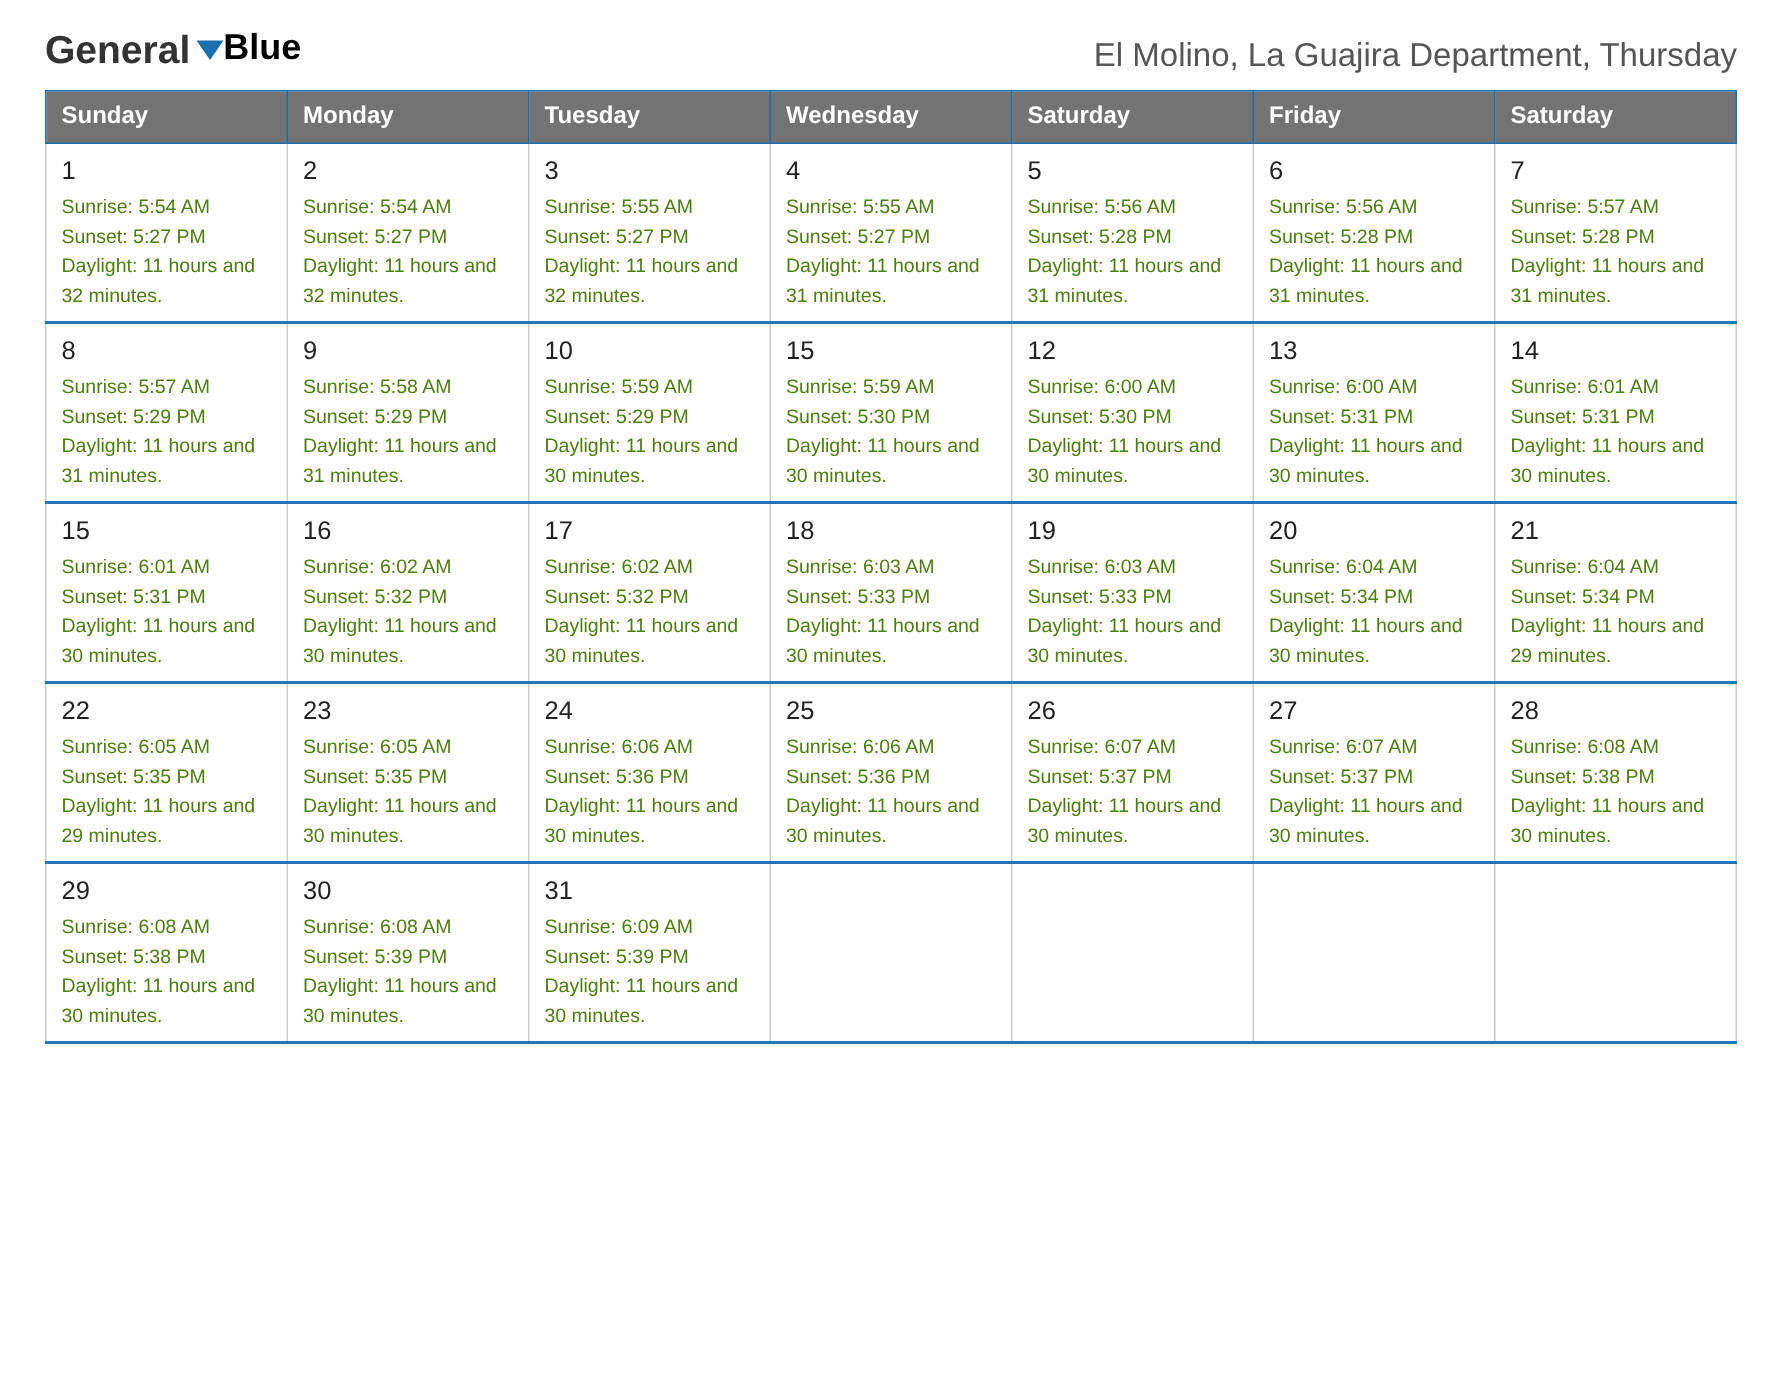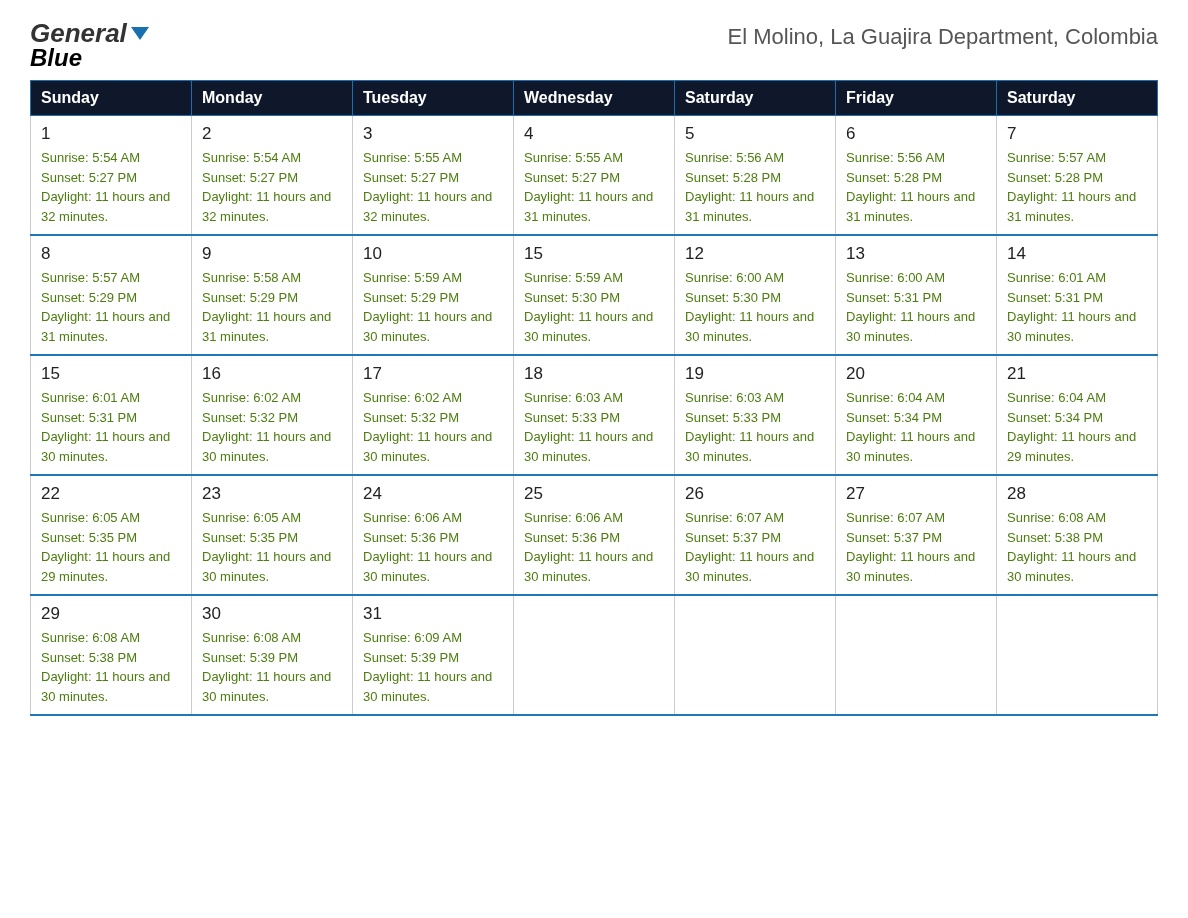--- a/index.html
+++ b/index.html
@@ -29,21 +29,21 @@
       font-size: 22px;
       color: #555;
       margin-top: 4px;
     }
     .calendar {
       width: 100%;
       border-collapse: collapse;
       margin-top: 10px;
     }
     .calendar thead th {
-      background: #0f172a;
+      background: #737373;
       color: #fff;
       font-size: 16px;
       font-weight: bold;
       padding: 8px 10px;
       text-align: left;
       border: 1px solid #1a6faf;
     }
     .calendar tbody td {
       vertical-align: top;
       padding: 8px 10px;
@@ -70,23 +70,22 @@
     }
     .empty-cell {
       background: #fff;
     }
     .logo-wrapper {
       display: flex;
       align-items: center;
     }
     .logo-text-wrapper {
       display: flex;
-      flex-direction: column;
+      flex-direction: row;
       line-height: 1;
-      font-style: italic;
     }
     .logo-top {
       font-size: 26px;
       font-weight: bold;
       color: #333;
       display: flex;
       align-items: center;
     }
     .logo-top .arrow-down {
       display: inline-block;
@@ -110,21 +109,21 @@
   <div class="logo-wrapper">
     <div class="logo-text-wrapper">
       <div class="logo-top">
         <span>General</span>
           <span class="arrow-down"></span>
       </div>
       <div class="logo-bottom">Blue</div>
     </div>
   </div>
   <div class="title-area">
-    <div class="subtitle">El Molino, La Guajira Department, Colombia</div>
+    <div class="subtitle">El Molino, La Guajira Department, Thursday</div>
   </div>
 </div>
 
 <table class="calendar">
   <thead>
     <tr id="header-row">
         <th>Sunday</th>
         <th>Monday</th>
         <th>Tuesday</th>
         <th>Wednesday</th>

